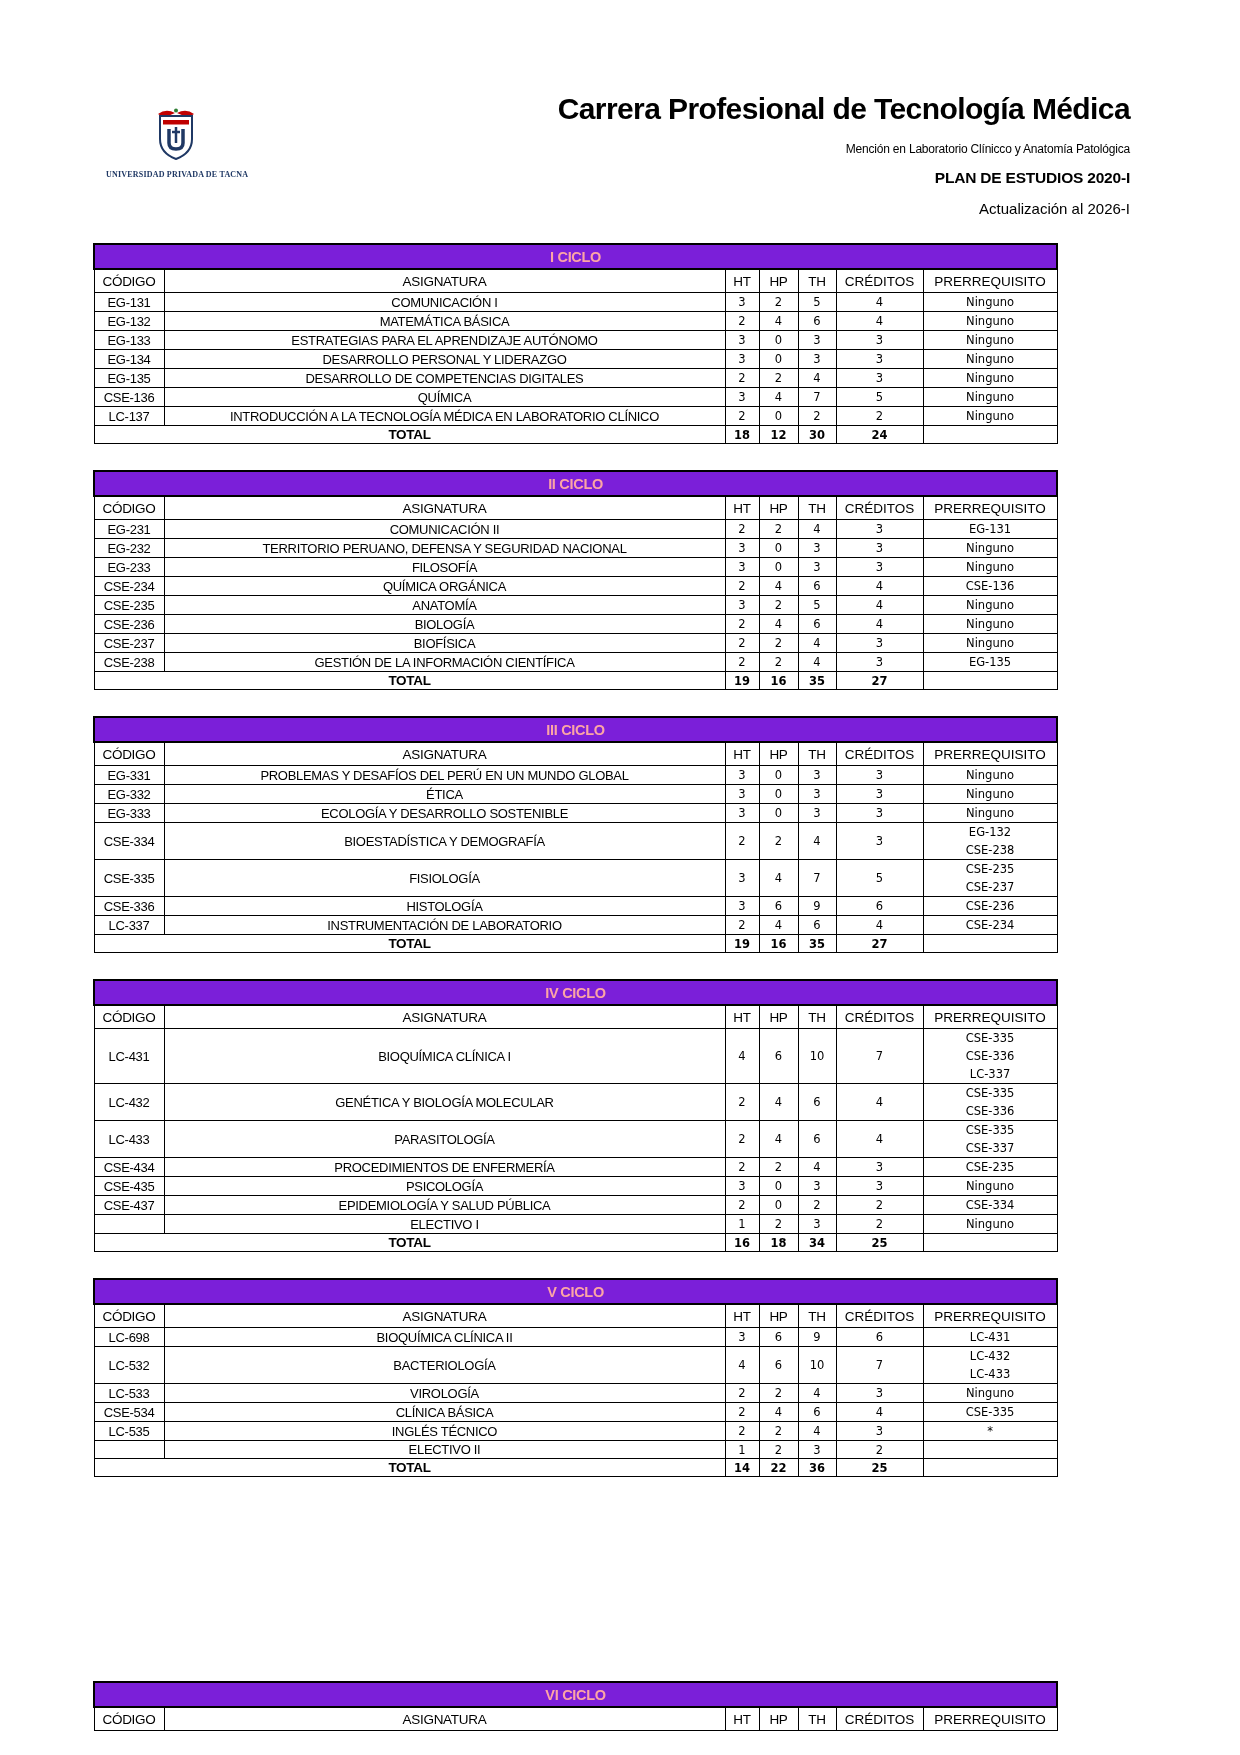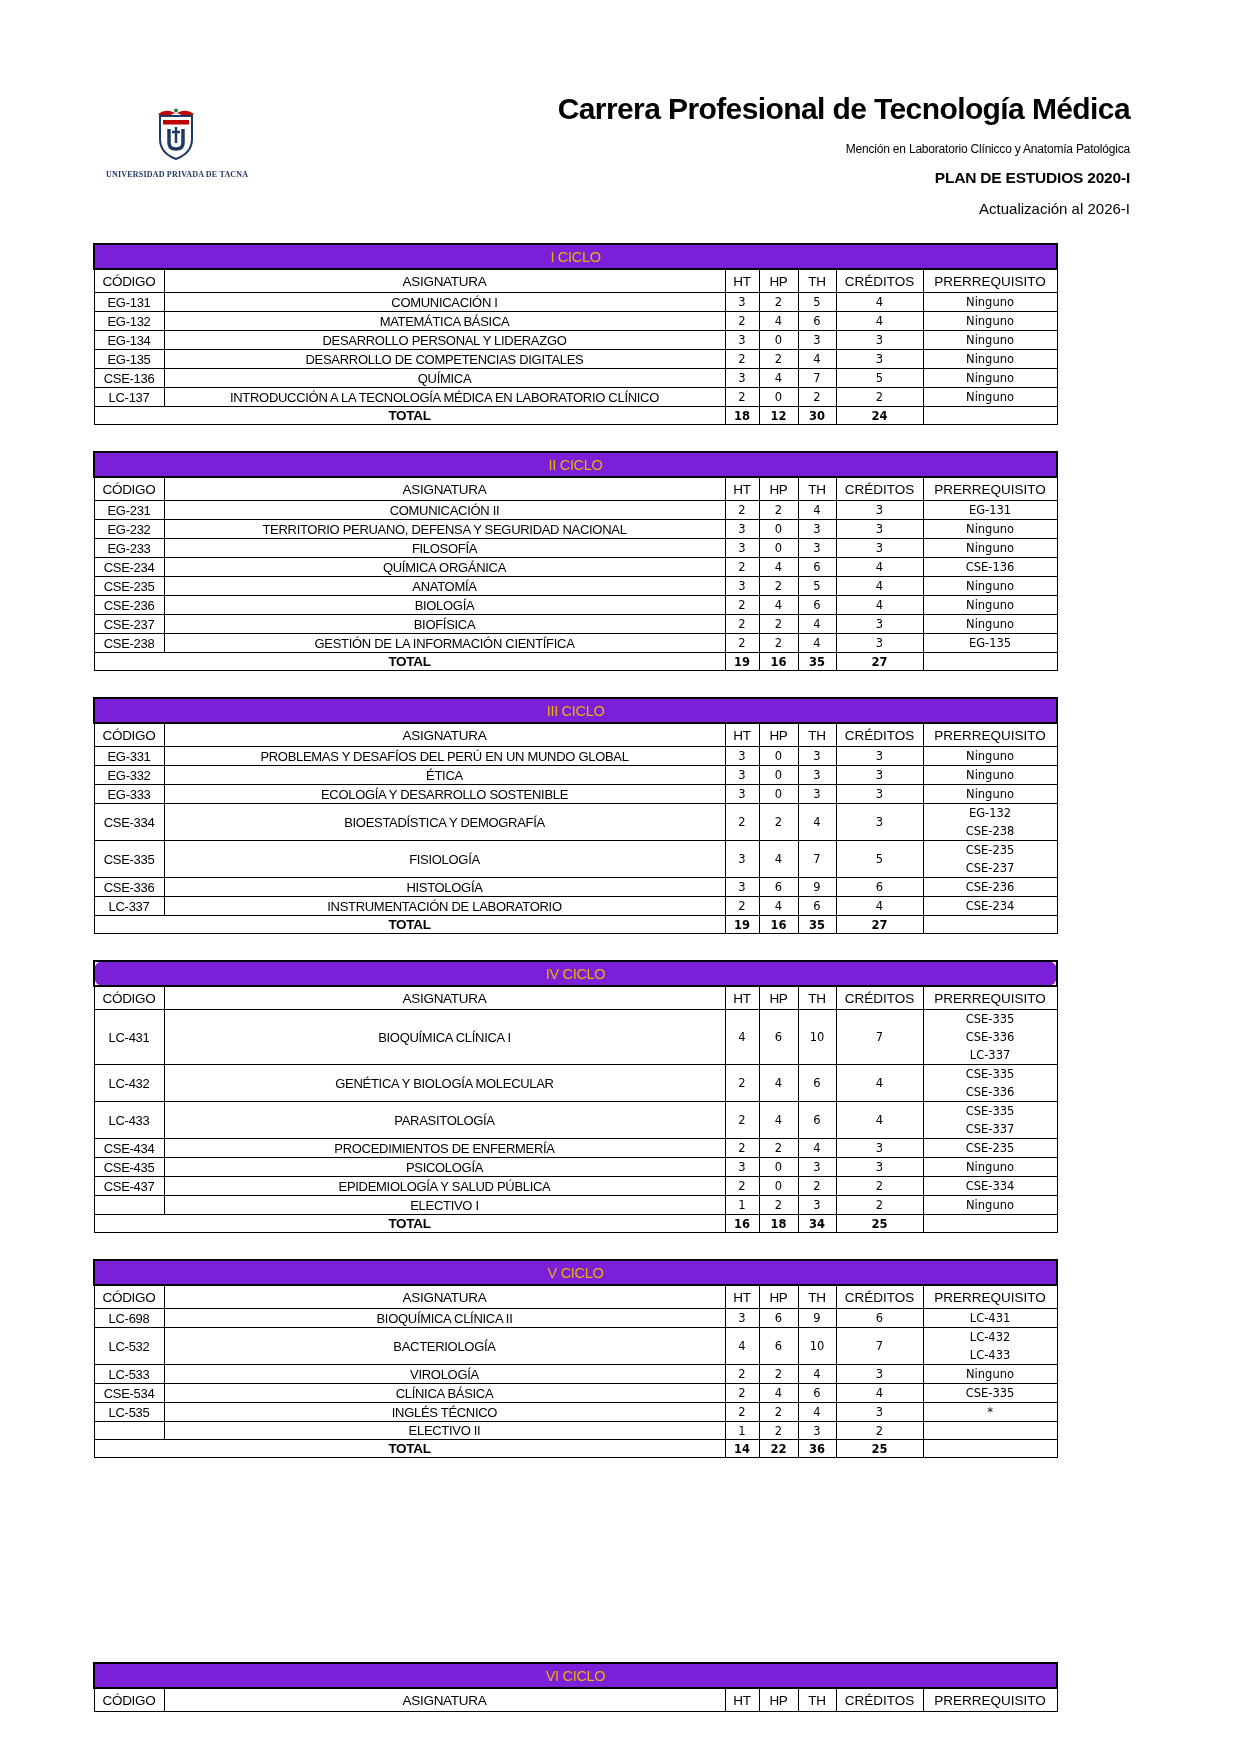--- a/index.html
+++ b/index.html
@@ -18,21 +18,21 @@
   .update-note{margin:13px 0 0 0;font-size:15px;font-weight:400;}
 
   
   #tables{margin:26px 0 0 93px;width:963px;}
   table.cycle-table{border-collapse:collapse;table-layout:fixed;width:963px;margin:0 0 26px 0;}
   #tables table:nth-of-type(6){margin-top:204px;}
   col.w-code{width:70px}col.w-subj{width:561px}col.w-ht{width:34px}col.w-hp{width:39px}
   col.w-th{width:38px}col.w-cred{width:87px}col.w-pre{width:134px}
   .cycle-table th,.cycle-table td{border:1.5px solid #000;padding:0 2px;vertical-align:middle;}
   tr.band-row th{height:23px;border:2px solid #000;}
-  .band-label{font-size:14.5px;font-weight:400;letter-spacing:-.3px;color:#eab308;}
+  .band-label{font-size:14.5px;font-weight:700;letter-spacing:-.3px;color:#fca5a5;}
   tr.head-row th{height:22px;background:#fff;font-size:13.5px;font-weight:400;}
   th.h-cond{letter-spacing:-.3px;}
   th.h-wide{font-size:12.5px;letter-spacing:0;}
   td{height:17px;font-size:13px;text-align:center;}
   td.c-code{letter-spacing:-.3px;}
   td.c-subj{letter-spacing:-.3px;}
   td.c-num,td.c-cred,td.c-pre{font-family:"DejaVu Sans","Liberation Sans",sans-serif;font-size:11.5px;}
   td.c-pre div{line-height:18px;}
   tr.total-row td{font-weight:700;}
   td.total-label{font-size:13.5px;letter-spacing:-.3px;font-family:"Liberation Sans",sans-serif;}
@@ -111,20 +111,31 @@
             <td class="c-subj">MATEMÁTICA BÁSICA</td>
             <td class="c-num">2</td>
             <td class="c-num">4</td>
             <td class="c-num">6</td>
             <td class="c-cred">4</td>
             <td class="c-pre">
               <div>Ninguno</div>
             </td>
           </tr>
           <tr>
+            <td class="c-code">EG-133</td>
+            <td class="c-subj">ESTRATEGIAS PARA EL APRENDIZAJE AUTÓNOMO</td>
+            <td class="c-num">3</td>
+            <td class="c-num">0</td>
+            <td class="c-num">3</td>
+            <td class="c-cred">3</td>
+            <td class="c-pre">
+              <div>Ninguno</div>
+            </td>
+          </tr>
+          <tr>
             <td class="c-code">EG-134</td>
             <td class="c-subj">DESARROLLO PERSONAL Y LIDERAZGO</td>
             <td class="c-num">3</td>
             <td class="c-num">0</td>
             <td class="c-num">3</td>
             <td class="c-cred">3</td>
             <td class="c-pre">
               <div>Ninguno</div>
             </td>
           </tr>
@@ -416,21 +427,21 @@
       <col class="w-code">
           <col class="w-subj">
           <col class="w-ht">
           <col class="w-hp">
       <col class="w-th">
           <col class="w-cred">
           <col class="w-pre">
     </colgroup>
     <thead>
       <tr class="band-row">
-        <th colspan="7" style="background: rgb(123, 31, 217); border-radius: 9px;"><span class="band-label">IV CICLO</span></th>
+        <th colspan="7" style="background: rgb(123, 31, 217);"><span class="band-label">IV CICLO</span></th>
       </tr>
       <tr class="head-row">
         <th class="h-cond">CÓDIGO</th>
         <th class="h-cond">ASIGNATURA</th>
         <th class="h-cond">HT</th>
         <th class="h-cond">HP</th>
         <th class="h-cond">TH</th>
         <th class="h-wide">CRÉDITOS</th>
         <th class="h-wide">PRERREQUISITO</th>
       </tr>

